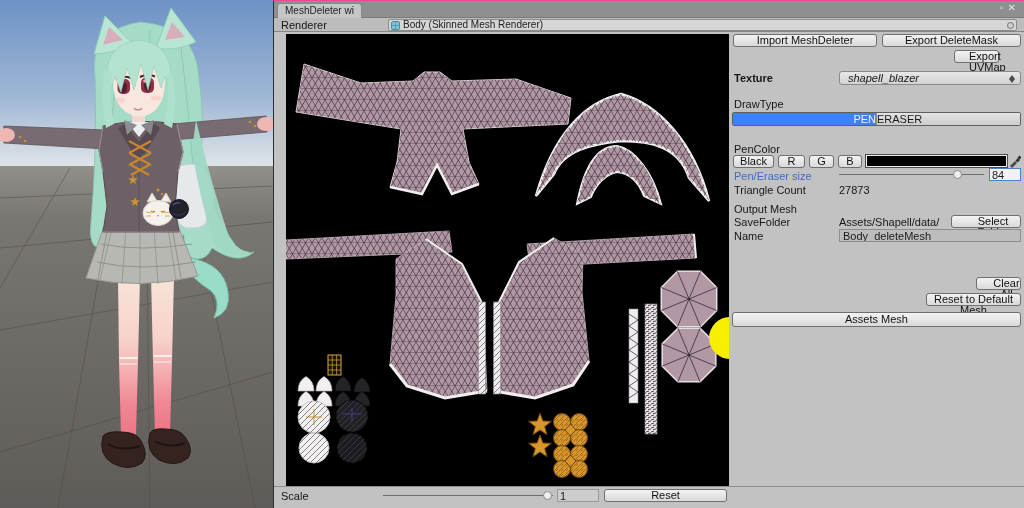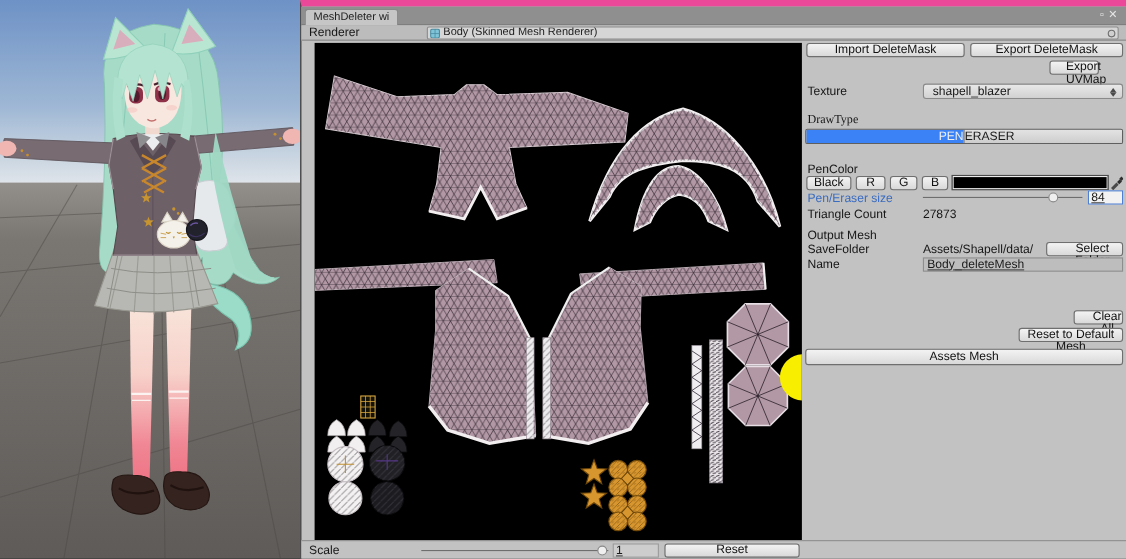--- a/index.html
+++ b/index.html
@@ -1,20 +1,20 @@
 <!DOCTYPE html>
 <html><head>
 <meta charset="utf-8">
 <style>
   html,body{margin:0;padding:0;background:#2b2b2b;}
   *{box-sizing:border-box;font-family:"Liberation Sans",sans-serif;}
   .root{position:relative;width:1024px;height:508px;overflow:hidden;background:#3a3a3a;}
   .scene{position:absolute;left:0;top:0;width:273px;height:508px;overflow:hidden;}
   .scene svg{display:block;}
-  .win{position:absolute;left:273px;top:0;width:751px;height:508px;background:#c2c2c2;border-left:1px solid #2e2e2e;border-top:6px solid #ec4899;}
+  .win{position:absolute;left:273px;top:0;width:751px;height:508px;background:#c2c2c2;border-left:1px solid #2e2e2e;border-top:1px solid #ec4899;}
   .titlebar{position:absolute;left:0;top:0;width:100%;height:17px;background:#8f8f8f;border-bottom:1px solid #7a7a7a;}
   .tab{position:absolute;left:3px;top:2px;height:15px;padding:0 7px;background:#c6c6c6;border:1px solid #888;border-bottom:none;border-radius:3px 3px 0 0;font-size:10px;line-height:14px;color:#1d1d1d;white-space:nowrap;}
   .winctl{position:absolute;right:4px;top:1px;font-size:10px;color:#e6e6e6;letter-spacing:4px;}
   .winctl span{cursor:default;}
   .rendrow{position:absolute;left:0;top:17px;width:100%;height:14px;background:#bcbcbc;border-bottom:1px solid #868686;font-size:11px;color:#181818;}
   .rendrow .lbl{position:absolute;left:7px;top:0;line-height:14px;}
   .objfield{position:absolute;left:114px;top:1px;width:629px;height:12px;background:#d6d6d6;border:1px solid #8c8c8c;border-radius:2px;font-size:10px;line-height:10px;color:#202020;padding-left:14px;overflow:hidden;white-space:nowrap;}
   .meshicon{position:absolute;left:2px;top:1px;width:9px;height:9px;}
   .objpicker{position:absolute;right:2px;top:2px;width:7px;height:7px;border:1px solid #6e6e6e;border-radius:50%;background:#cfcfcf;}
   .canvas{position:absolute;left:12px;top:33px;width:443px;height:452px;background:#000;overflow:hidden;}
@@ -26,21 +26,21 @@
   .seg{position:absolute;display:flex;border:1px solid #5f5f5f;border-radius:2px;overflow:hidden;}
   .seg .on{flex:1;background:#3b82f6;color:#f0f0f0;text-align:right;line-height:13px;font-size:11px;}
   .seg .off{flex:1;background:linear-gradient(#e3e3e3,#cdcdcd);color:#1a1a1a;text-align:left;line-height:13px;font-size:11px;border-left:1px solid #8a8a8a;}
   .swatch{position:absolute;background:#000;border:1px solid #ececec;outline:1px solid #4c4c4c;}
   .slider{position:absolute;height:13px;}
   .slider .track{position:absolute;left:0;right:0;top:6px;height:1px;background:#6e6e6e;}
   .slider .thumb{position:absolute;top:1.5px;width:9px;height:9px;border-radius:50%;background:#efefef;border:1px solid #8a8a8a;}
   .numfield{position:absolute;background:#e9e9e9;border:1px solid #9a9a9a;font-size:11px;color:#1a1a1a;padding:0 2px;height:13px;line-height:11px;}
   .focusblue{border:1px solid #4f7fd0;background:#f2f2f2;}
   .textfield{position:absolute;background:#bdbdbd;border:1px solid #8e8e8e;font-size:11px;color:#1a1a1a;padding:0 3px;height:13px;}
-  .dropdown{position:absolute;background:linear-gradient(#e8e8e8,#d2d2d2);border:1px solid #8a8a8a;border-radius:3px;font-size:11px;line-height:12px;color:#161616;padding:0 14px 0 8px;height:14px;overflow:hidden;white-space:nowrap;}
+  .dropdown{position:absolute;background:linear-gradient(#e8e8e8,#d2d2d2);border:1px solid #8a8a8a;border-radius:3px;font-size:11px;line-height:12px;color:#161616;padding:0 14px 0 8px;height:14px;overflow:hidden;white-space:nowrap;font-style:italic;}
   .dd-arrow{position:absolute;right:4px;top:3px;width:7px;height:8px;}
   .dd-arrow::before{content:"";position:absolute;left:0;top:0;border-left:3.5px solid transparent;border-right:3.5px solid transparent;border-bottom:4px solid #4a4a4a;}
   .dd-arrow::after{content:"";position:absolute;left:0;bottom:0;border-left:3.5px solid transparent;border-right:3.5px solid transparent;border-top:4px solid #4a4a4a;}
   .footer{position:absolute;left:0;top:485px;width:100%;height:23px;background:#c2c2c2;border-top:1px solid #8e8e8e;font-size:11px;}
   input{outline:none;text-decoration:underline;}
 </style>
 </head>
 <body>
 
 <div class="root">
@@ -325,31 +325,31 @@
           </g>
           <path d="M284.5,390 L290,396 L284.5,402 L279,396 Z" fill="#d8962f" stroke="#6e4708"></path>
           <path d="M284.5,421 L290,427 L284.5,433 L279,427 Z" fill="#d8962f" stroke="#6e4708"></path>
         </g>
 
         <circle cx="444" cy="304" r="21" fill="#f8ee00"></circle>
       </svg>
     </div>
 
     <div class="panel">
-      <button class="btn p-abs" style="left:1px;top:0;width:144px;height:13px;">Import DeleteMask</button>
+      <button class="btn p-abs" style="left:1px;top:0;width:144px;height:13px;">Import MeshDeleter</button>
       <button class="btn p-abs" style="left:150px;top:0;width:139px;height:13px;">Export DeleteMask</button>
       <button class="btn p-abs" style="left:222px;top:16px;width:45px;height:13px;padding-left:14px;">Export UVMap</button>
 
-      <span class="lbl p-abs" style="left:2px;top:38px;">Texture</span>
+      <span class="lbl p-abs" style="left:2px;top:38px;font-weight:bold;">Texture</span>
       <div class="dropdown" style="left:107px;top:37px;width:182px;">
         <span>shapell_blazer</span>
         <span class="dd-arrow"></span>
       </div>
 
-      <span class="lbl p-abs" style="left:2px;top:64px;font-family:Liberation Serif, serif;">DrawType</span>
+      <span class="lbl p-abs" style="left:2px;top:64px;">DrawType</span>
       <div class="seg" style="left:0;top:78px;width:289px;height:14px;">
         <div class="on">PEN</div>
         <div class="off">ERASER</div>
       </div>
 
       <span class="lbl p-abs" style="left:2px;top:109px;">PenColor</span>
       <button class="btn p-abs" style="left:1px;top:121px;width:41px;height:13px;">Black</button>
       <button class="btn p-abs" style="left:46px;top:121px;width:27px;height:13px;">R</button>
       <button class="btn p-abs" style="left:77px;top:121px;width:25px;height:13px;">G</button>
       <button class="btn p-abs" style="left:106px;top:121px;width:24px;height:13px;">B</button>

